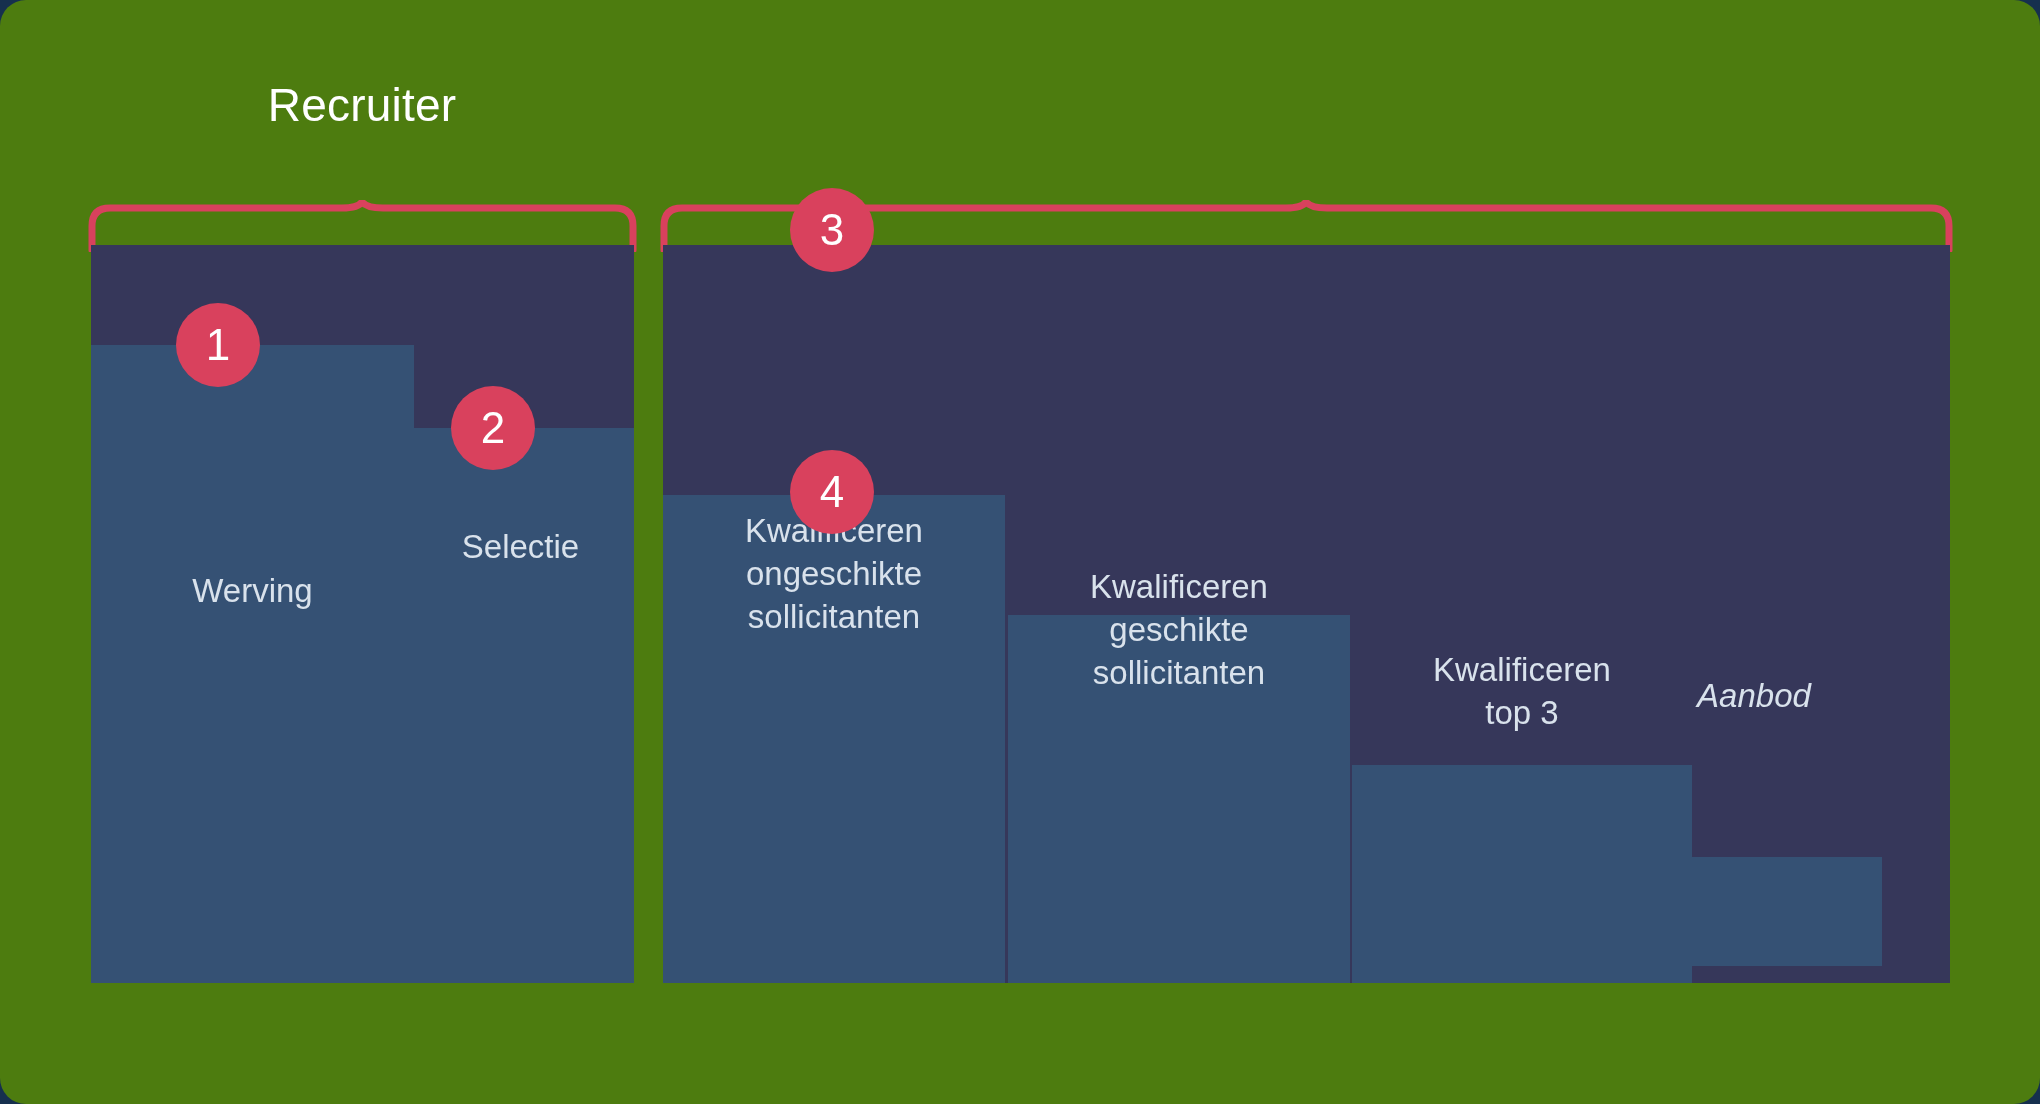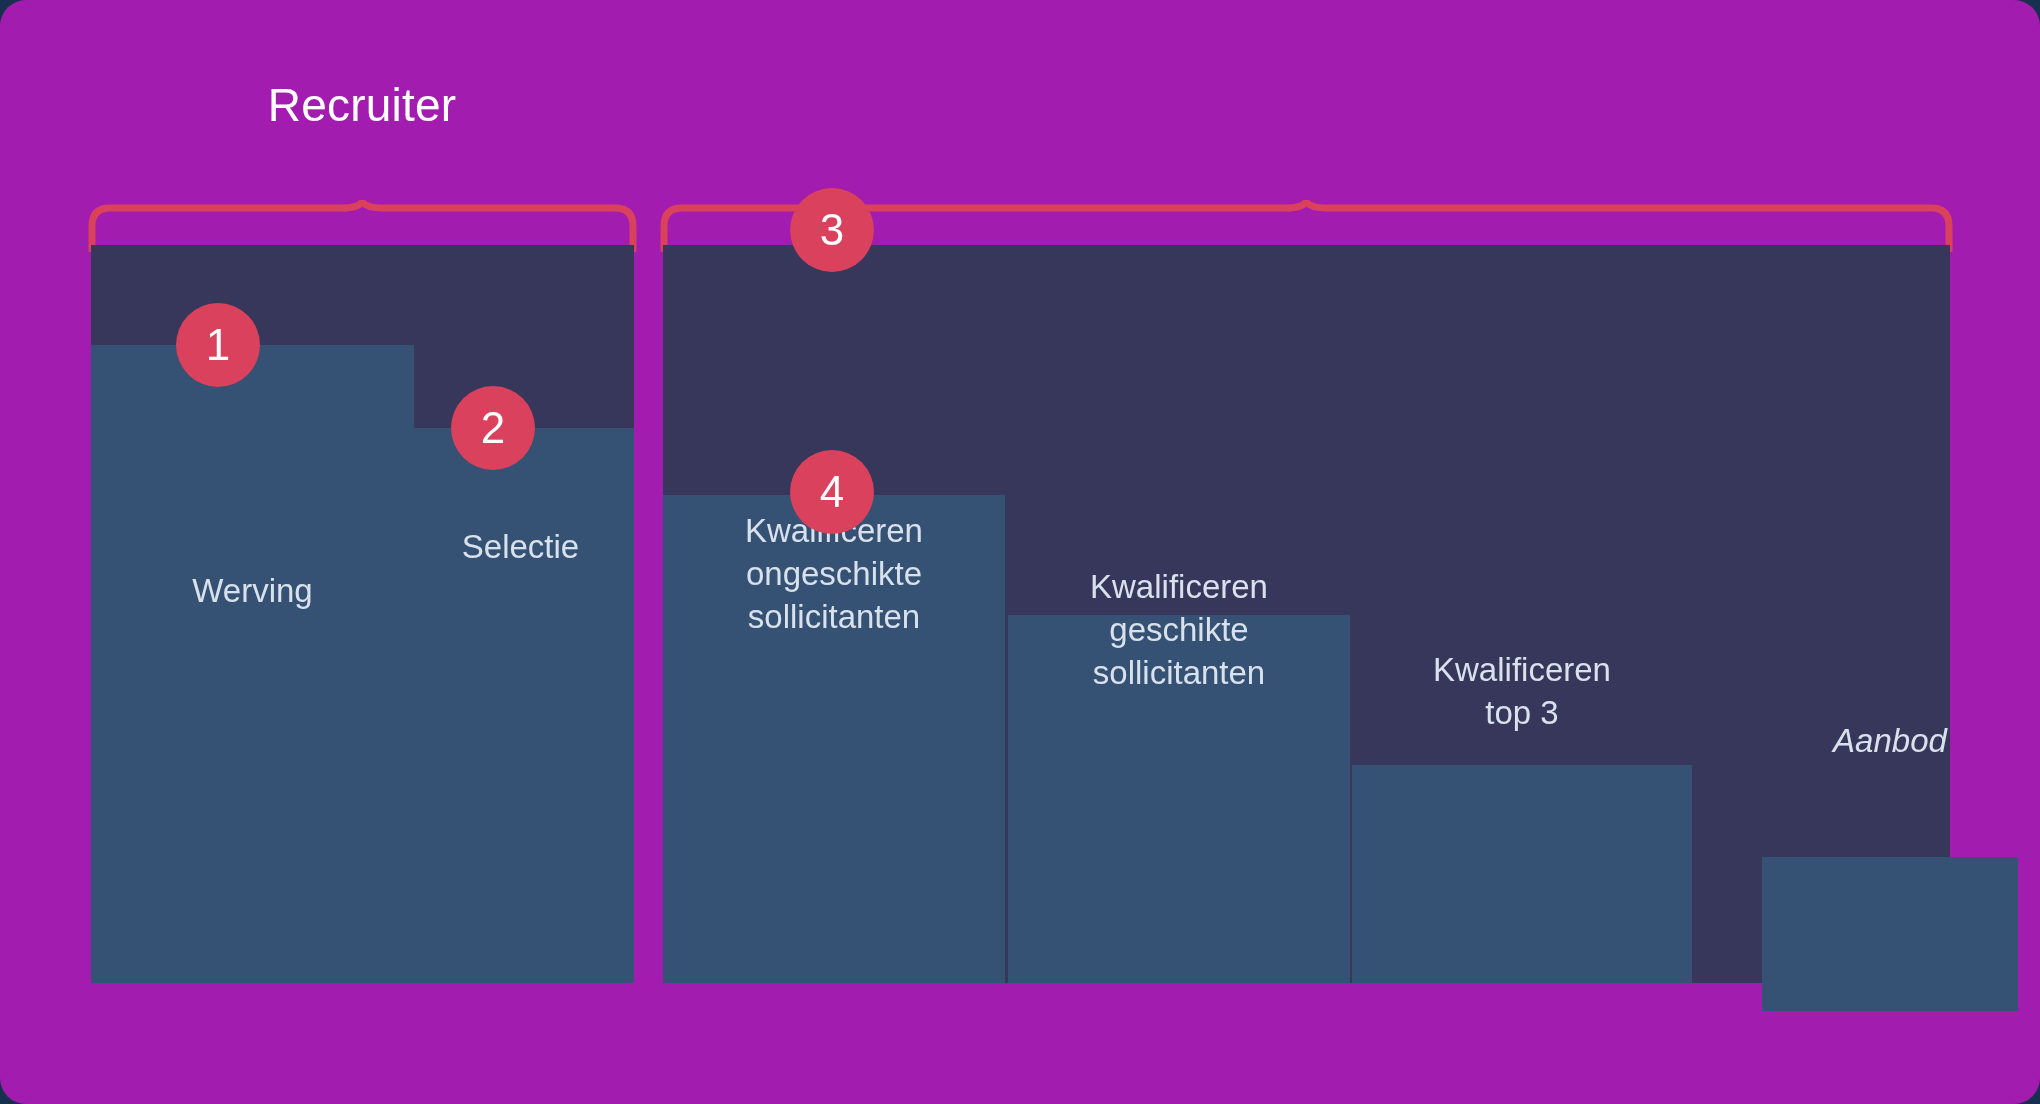--- a/index.html
+++ b/index.html
@@ -5,21 +5,21 @@
   * { margin:0; padding:0; box-sizing:border-box; }
   html,body{
     width:2040px; height:1104px;
     background:#16304e;
     font-family:"Liberation Sans", sans-serif;
     overflow:hidden;
   }
   #canvas{
     position:relative;
     width:2040px; height:1104px;
-    background:#a21caf;
+    background:#4d7c0f;
     border-radius:26px;
     overflow:hidden;
   }
 
   
   .group-title{
     position:absolute;
     color:#ffffff;
     font-size:46px;
     font-weight:400;
@@ -120,21 +120,21 @@
     <div class="bar-label" style="padding-bottom:288px;">Kwalificeren
 geschikte
 sollicitanten</div>
   </div>
 
   <div class="bar" style="left:1352px; top:765px; width:340px; height:218px;">
     <div class="bar-label" style="padding-bottom:248px;">Kwalificeren
 top 3</div>
   </div>
 
-  <div class="bar" style="left:1762px; top:857px; width:256px; height:154px;font-style:italic;">
+  <div class="bar" style="left:1626px; top:857px; width:256px; height:109px;font-style:italic;">
     <div class="bar-label" style="padding-bottom:248px;">Aanbod</div>
   </div>
 
   <div class="badge" style="left:218px; top:345px;">1</div>
   <div class="badge" style="left:493px; top:428px;">2</div>
   <div class="badge" style="left:832px; top:230px;">3</div>
   <div class="badge" style="left:832px; top:492px;">4</div>
 
 </div>
 

